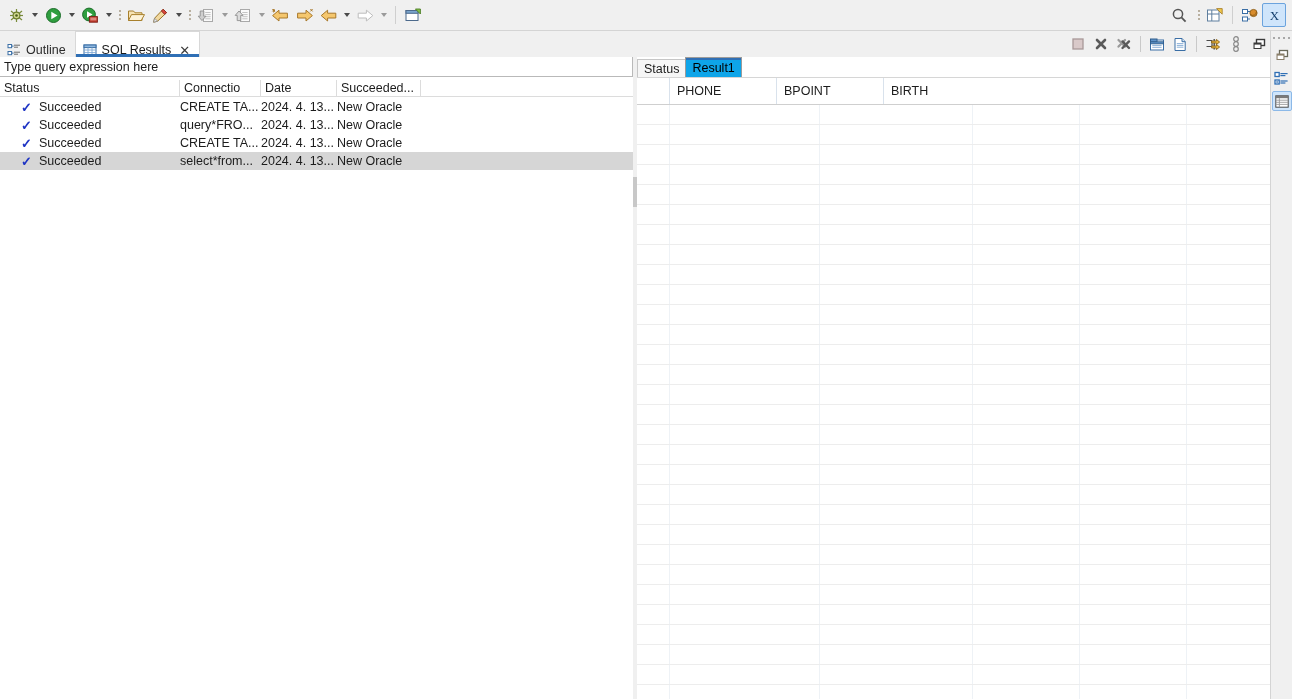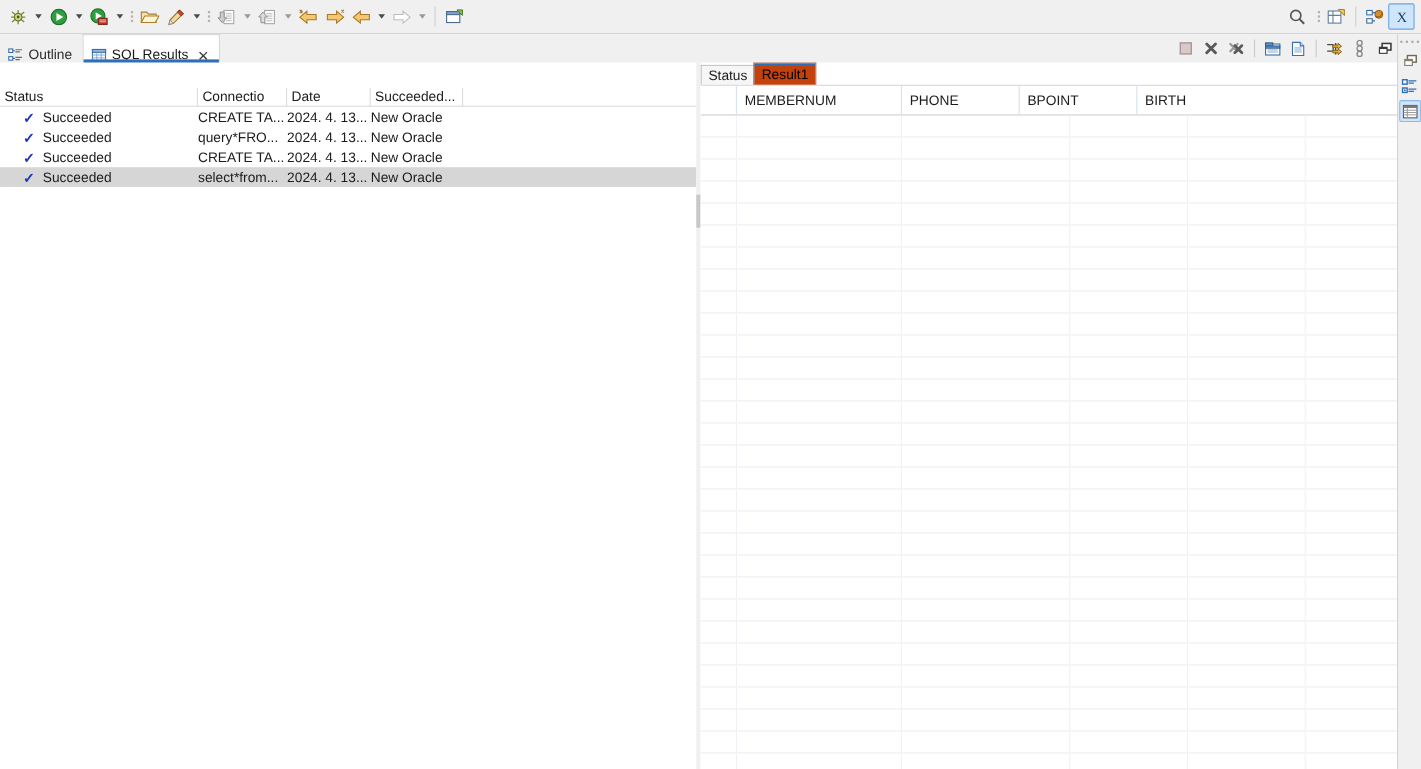--- a/index.html
+++ b/index.html
@@ -188,21 +188,21 @@
     height: 20px; display: flex; align-items: flex-end;
     font-size: 12.5px;
   }
   .subtab {
     height: 18px; padding: 0 6px; box-sizing: border-box;
     display: flex; align-items: center;
     border: 1px solid #c6c6c6; border-bottom: none;
     background: #f6f6f6; color: #1c1c1c; margin-right: -1px;
   }
   .subtab.active {
-    background: #c2410c; height: 20px; color: #000;
+    background: #0ea5e9; height: 20px; color: #000;
     border-color: #9b9b9b;
     position: relative; z-index: 2;
   }
   .subtab.active::before {
     content:""; position:absolute; left:0; right:0; top:0; height:2px;
     background:#2f6fb5;
   }
 
   .grid {
     position: absolute; left: 0; top: 20px;
@@ -616,20 +616,23 @@
             <line x1="0.8" y1="7.3" x2="13.2" y2="7.3"></line>
           <line x1="0.8" y1="9.4" x2="13.2" y2="9.4"></line>
           <line x1="4.4" y1="3.2" x2="4.4" y2="12.2"></line>
         </g>
       </svg>
     </div>
   </div>
 
   <div class="leftpane">
 
+    <div class="queryinput">
+      <span>Type query expression here</span>
+    </div>
 
     <div class="status-header">
       <div class="sh-cell" style="width:180px;">
         <span>Status</span>
       </div>
       <div class="sh-cell" style="width:81px;">
         <span>Connectio</span>
       </div>
       <div class="sh-cell" style="width:76px;">
         <span>Date</span>
@@ -695,23 +698,20 @@
       </div>
       <div class="subtab active">
         <span>Result1</span>
       </div>
     </div>
 
     <div class="grid">
 
       <div class="grid-head">
         <div class="gh-rownum"></div>
-        <div class="gh-cell" style="width:150px;">
-          <span>MEMBERNUM</span>
-        </div>
         <div class="gh-cell" style="width:107px;">
           <span>PHONE</span>
         </div>
         <div class="gh-cell" style="width:107px;">
           <span>BPOINT</span>
         </div>
         <div class="gh-cell" style="width:83px;border-right:none;">
           <span>BIRTH</span>
         </div>
       </div>

